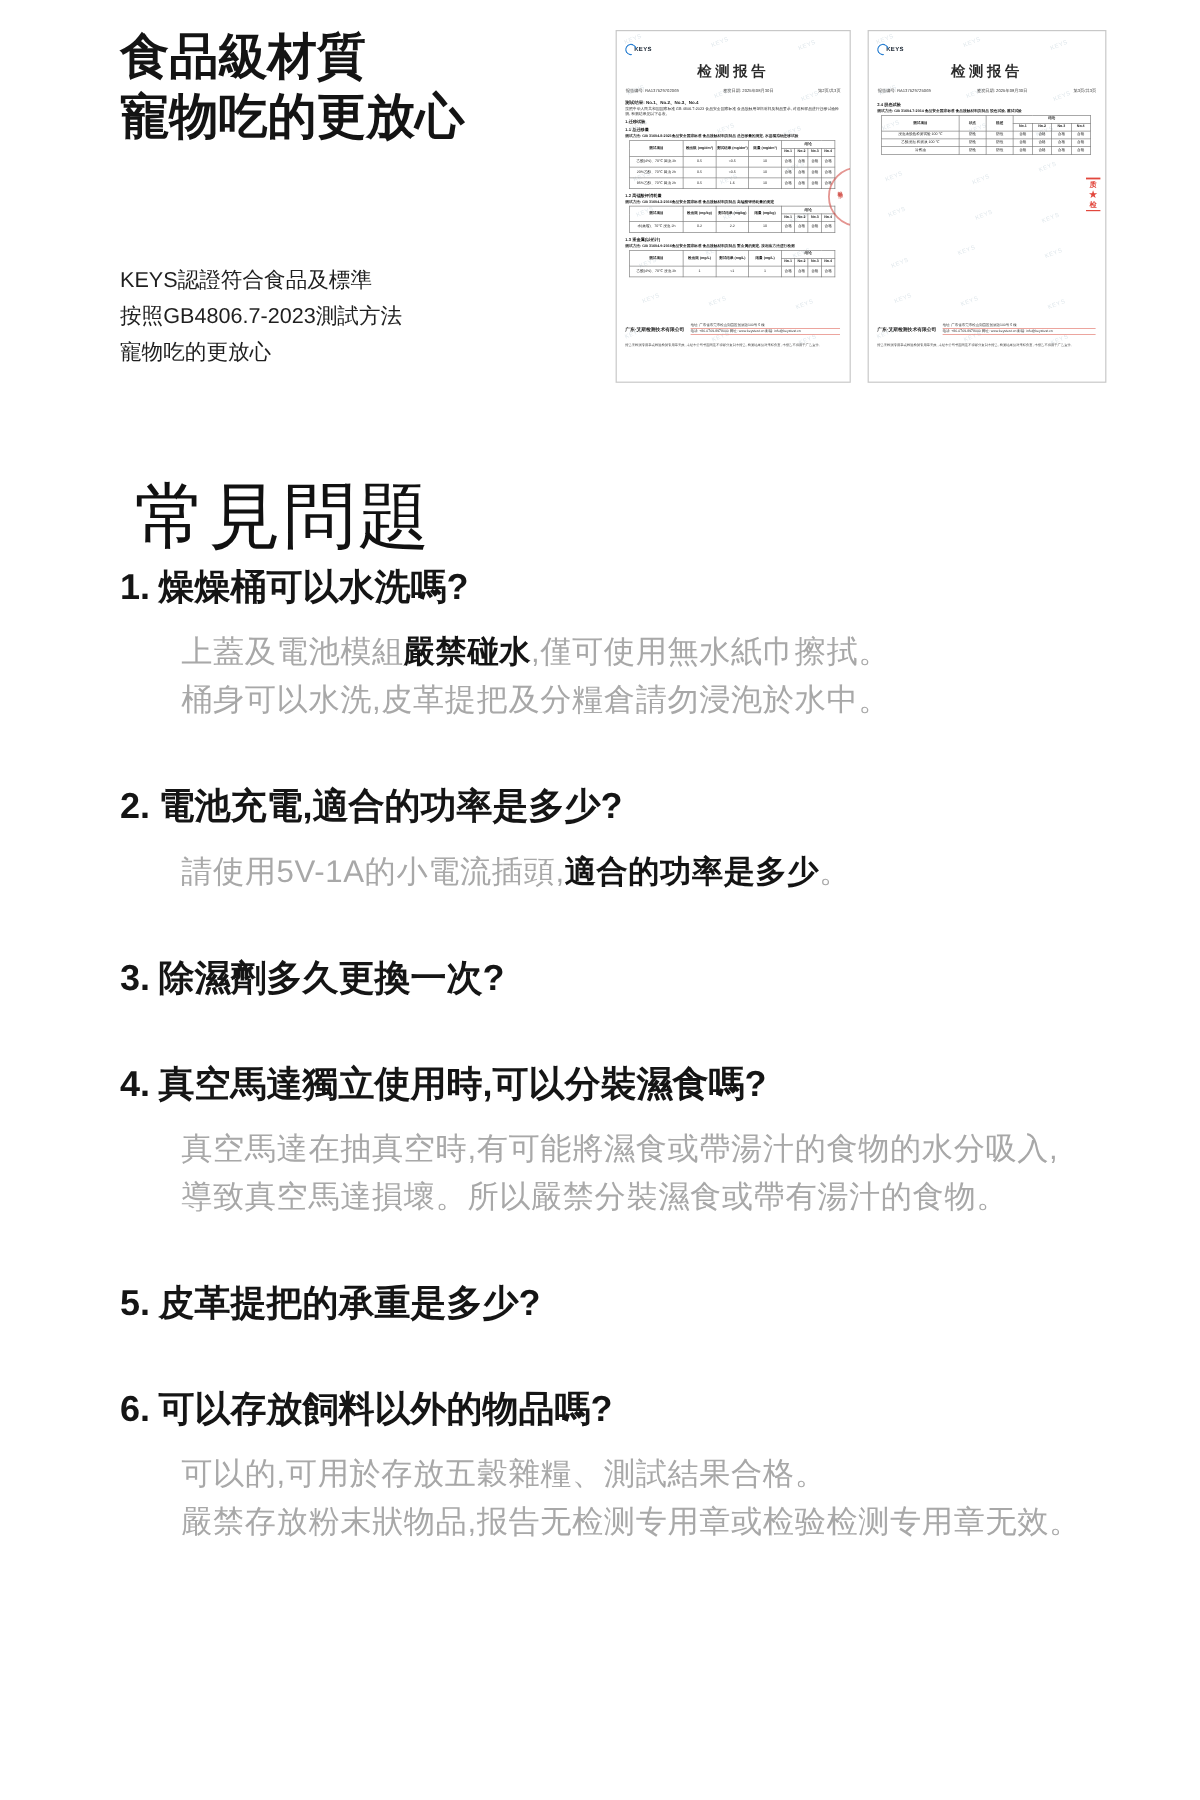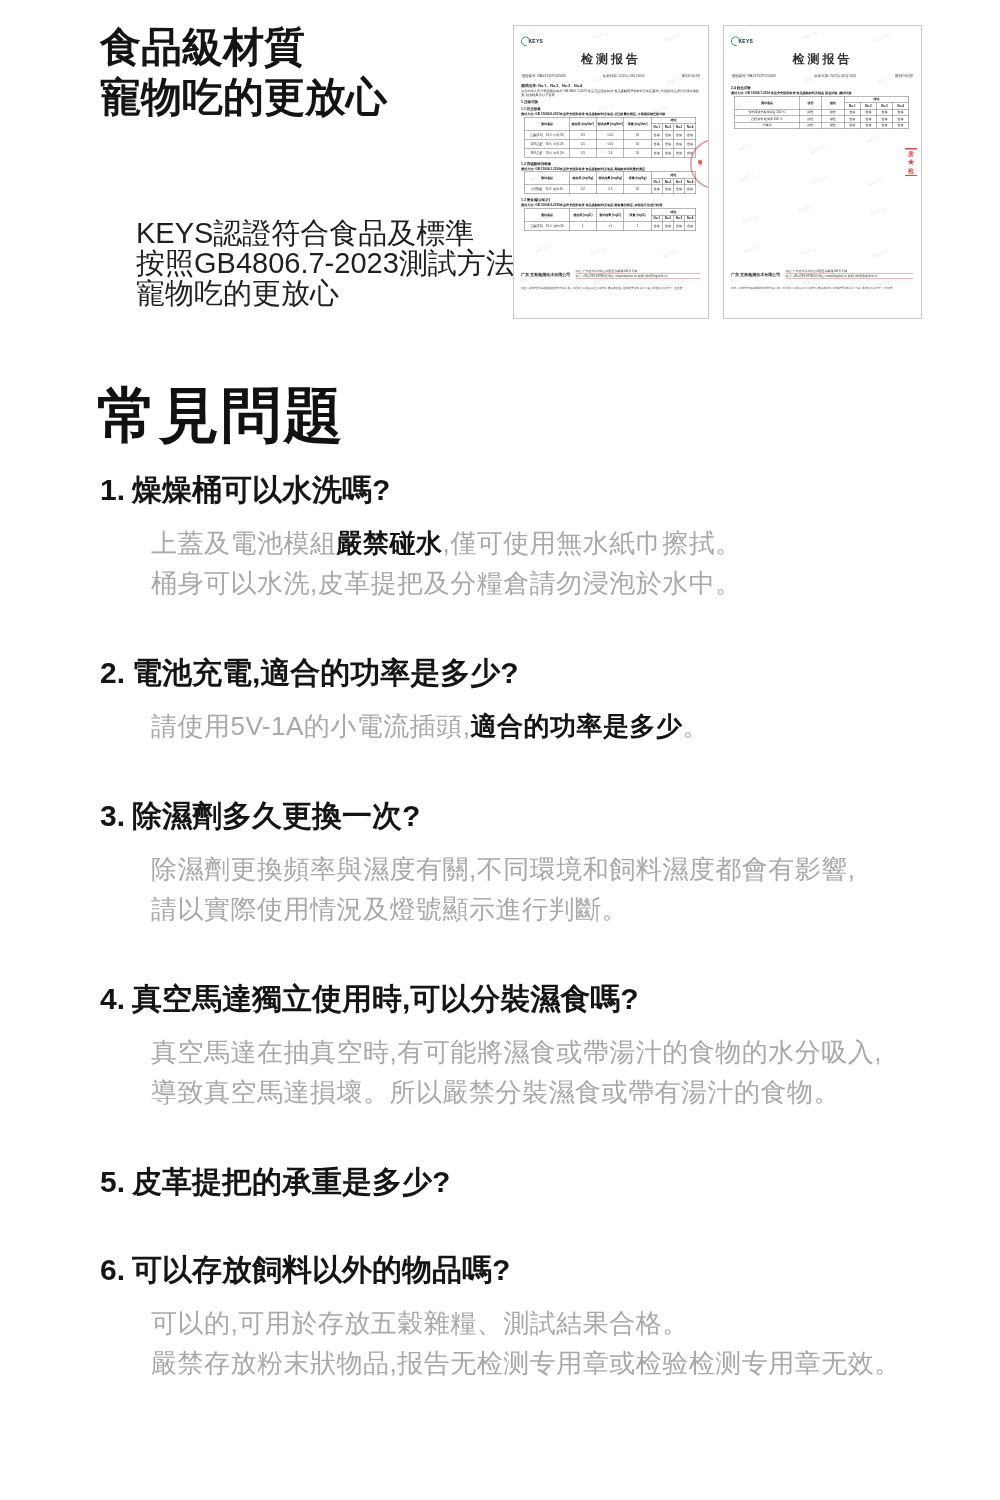--- a/index.html
+++ b/index.html
@@ -2,21 +2,21 @@
 <html><head>
 <meta charset="utf-8">
 <style>
   html,body{margin:0;padding:0;}
   body{
     width:1000px;height:1500px;position:relative;background:#ffffff;
     font-family:"Liberation Sans","DejaVu Sans",sans-serif;color:#1a1a1a;overflow:hidden;
   }
   
   .hero-title{position:absolute;left:100px;top:22px;font-size:41px;line-height:50px;font-weight:700;color:#141414;}
-  .hero-sub{position:absolute;left:100px;top:218px;font-size:29px;line-height:30px;font-weight:400;color:#1f1f1f;margin-left:36px;}
+  .hero-sub{position:absolute;left:100px;top:218px;font-size:18px;line-height:30px;font-weight:400;color:#1f1f1f;}
   
   .report{position:absolute;top:25px;height:292px;border:1px solid #c8c8c8;background:#fff;overflow:hidden;}
   .report-1{left:513px;width:194px;}
   .report-2{left:723px;width:197px;}
   .report-inner{position:absolute;left:0;top:0;width:388px;height:584px;transform:scale(.5);transform-origin:0 0;}
   .report-2 .report-inner{width:394px;}
   .wm-layer{position:absolute;inset:0;pointer-events:none;}
   .wm{position:absolute;font-size:10px;letter-spacing:1px;color:#9db4c2;opacity:.33;transform:rotate(-22deg);white-space:nowrap;}
   .r-logo{position:absolute;left:14px;top:20px;display:flex;align-items:center;height:20px;}
   .r-logo-circle{width:15px;height:15px;border:2.5px solid #2b80d2;border-right-color:transparent;border-radius:50%;transform:rotate(35deg);}
@@ -39,21 +39,21 @@
   .c-line{font-size:5.8px;line-height:7px;color:#333;border-bottom:1px solid #e06a5e;padding:1px 0;white-space:nowrap;overflow:hidden;}
   .r-notes{position:absolute;left:14px;right:16px;top:520px;font-size:5.5px;line-height:6.8px;color:#4a4a4a;}
   
   .stamp-round{position:absolute;left:352px;top:226px;width:94px;height:94px;border:3px solid rgba(205,62,54,.55);border-radius:50%;}
   .stamp-round-text{position:absolute;left:8px;top:30px;font-size:9px;color:rgba(205,62,54,.7);writing-mode:vertical-rl;letter-spacing:1px;transform:rotate(-12deg);}
   .stamp-vert{position:absolute;left:360px;top:242px;width:28px;display:flex;flex-direction:column;align-items:center;color:#e2473d;}
   .sv-bar{width:24px;height:2.5px;background:#e2473d;margin:2px 0;}
   .sv-char{font-size:12px;line-height:14px;font-weight:700;}
   .sv-star{font-size:18px;line-height:19px;}
   
-  .faq-title{position:absolute;left:97px;top:376px;margin:0;font-size:60px;font-weight:700;letter-spacing:2px;color:#111;}
+  .faq-title{position:absolute;left:97px;top:376px;margin:15px;font-size:60px;font-weight:400;letter-spacing:2px;color:#111;}
   .faq-list{position:absolute;left:100px;top:472px;width:870px;}
   .faq-item{margin-bottom:52px;}
   .faq-q{display:flex;font-size:30px;line-height:36px;font-weight:700;color:#151515;margin-bottom:15px;}
   .faq-q .num{min-width:32px;flex:0 0 auto;}
   .faq-answers .faq-a-line{margin-left:51px;font-size:26px;line-height:40px;letter-spacing:.5px;color:#a8a8a8;}
   .faq-a-line .b{color:#141414;font-weight:700;}
 </style>
 </head>
 <body>
 
@@ -410,24 +410,20 @@
     <div class="faq-answers">
         <div class="faq-a-line"><span>請使用5V-1A的小電流插頭,</span><span class="b">適合的功率是多少</span><span>。</span></div>
       </div>
   </div>
 
   <div class="faq-item">
     <div class="faq-q">
       <span class="num">3.</span>
       <span class="qt">除濕劑多久更換一次?</span>
     </div>
-    <div class="faq-answers">
-        <div class="faq-a-line"><span>除濕劑更換頻率與濕度有關,不同環境和飼料濕度都會有影響,</span></div>
-        <div class="faq-a-line"><span>請以實際使用情況及燈號顯示進行判斷。</span></div>
-      </div>
   </div>
 
   <div class="faq-item">
     <div class="faq-q">
       <span class="num">4.</span>
       <span class="qt">真空馬達獨立使用時,可以分裝濕食嗎?</span>
     </div>
     <div class="faq-answers">
         <div class="faq-a-line"><span>真空馬達在抽真空時,有可能將濕食或帶湯汁的食物的水分吸入,</span></div>
         <div class="faq-a-line"><span>導致真空馬達損壞。所以嚴禁分裝濕食或帶有湯汁的食物。</span></div>

